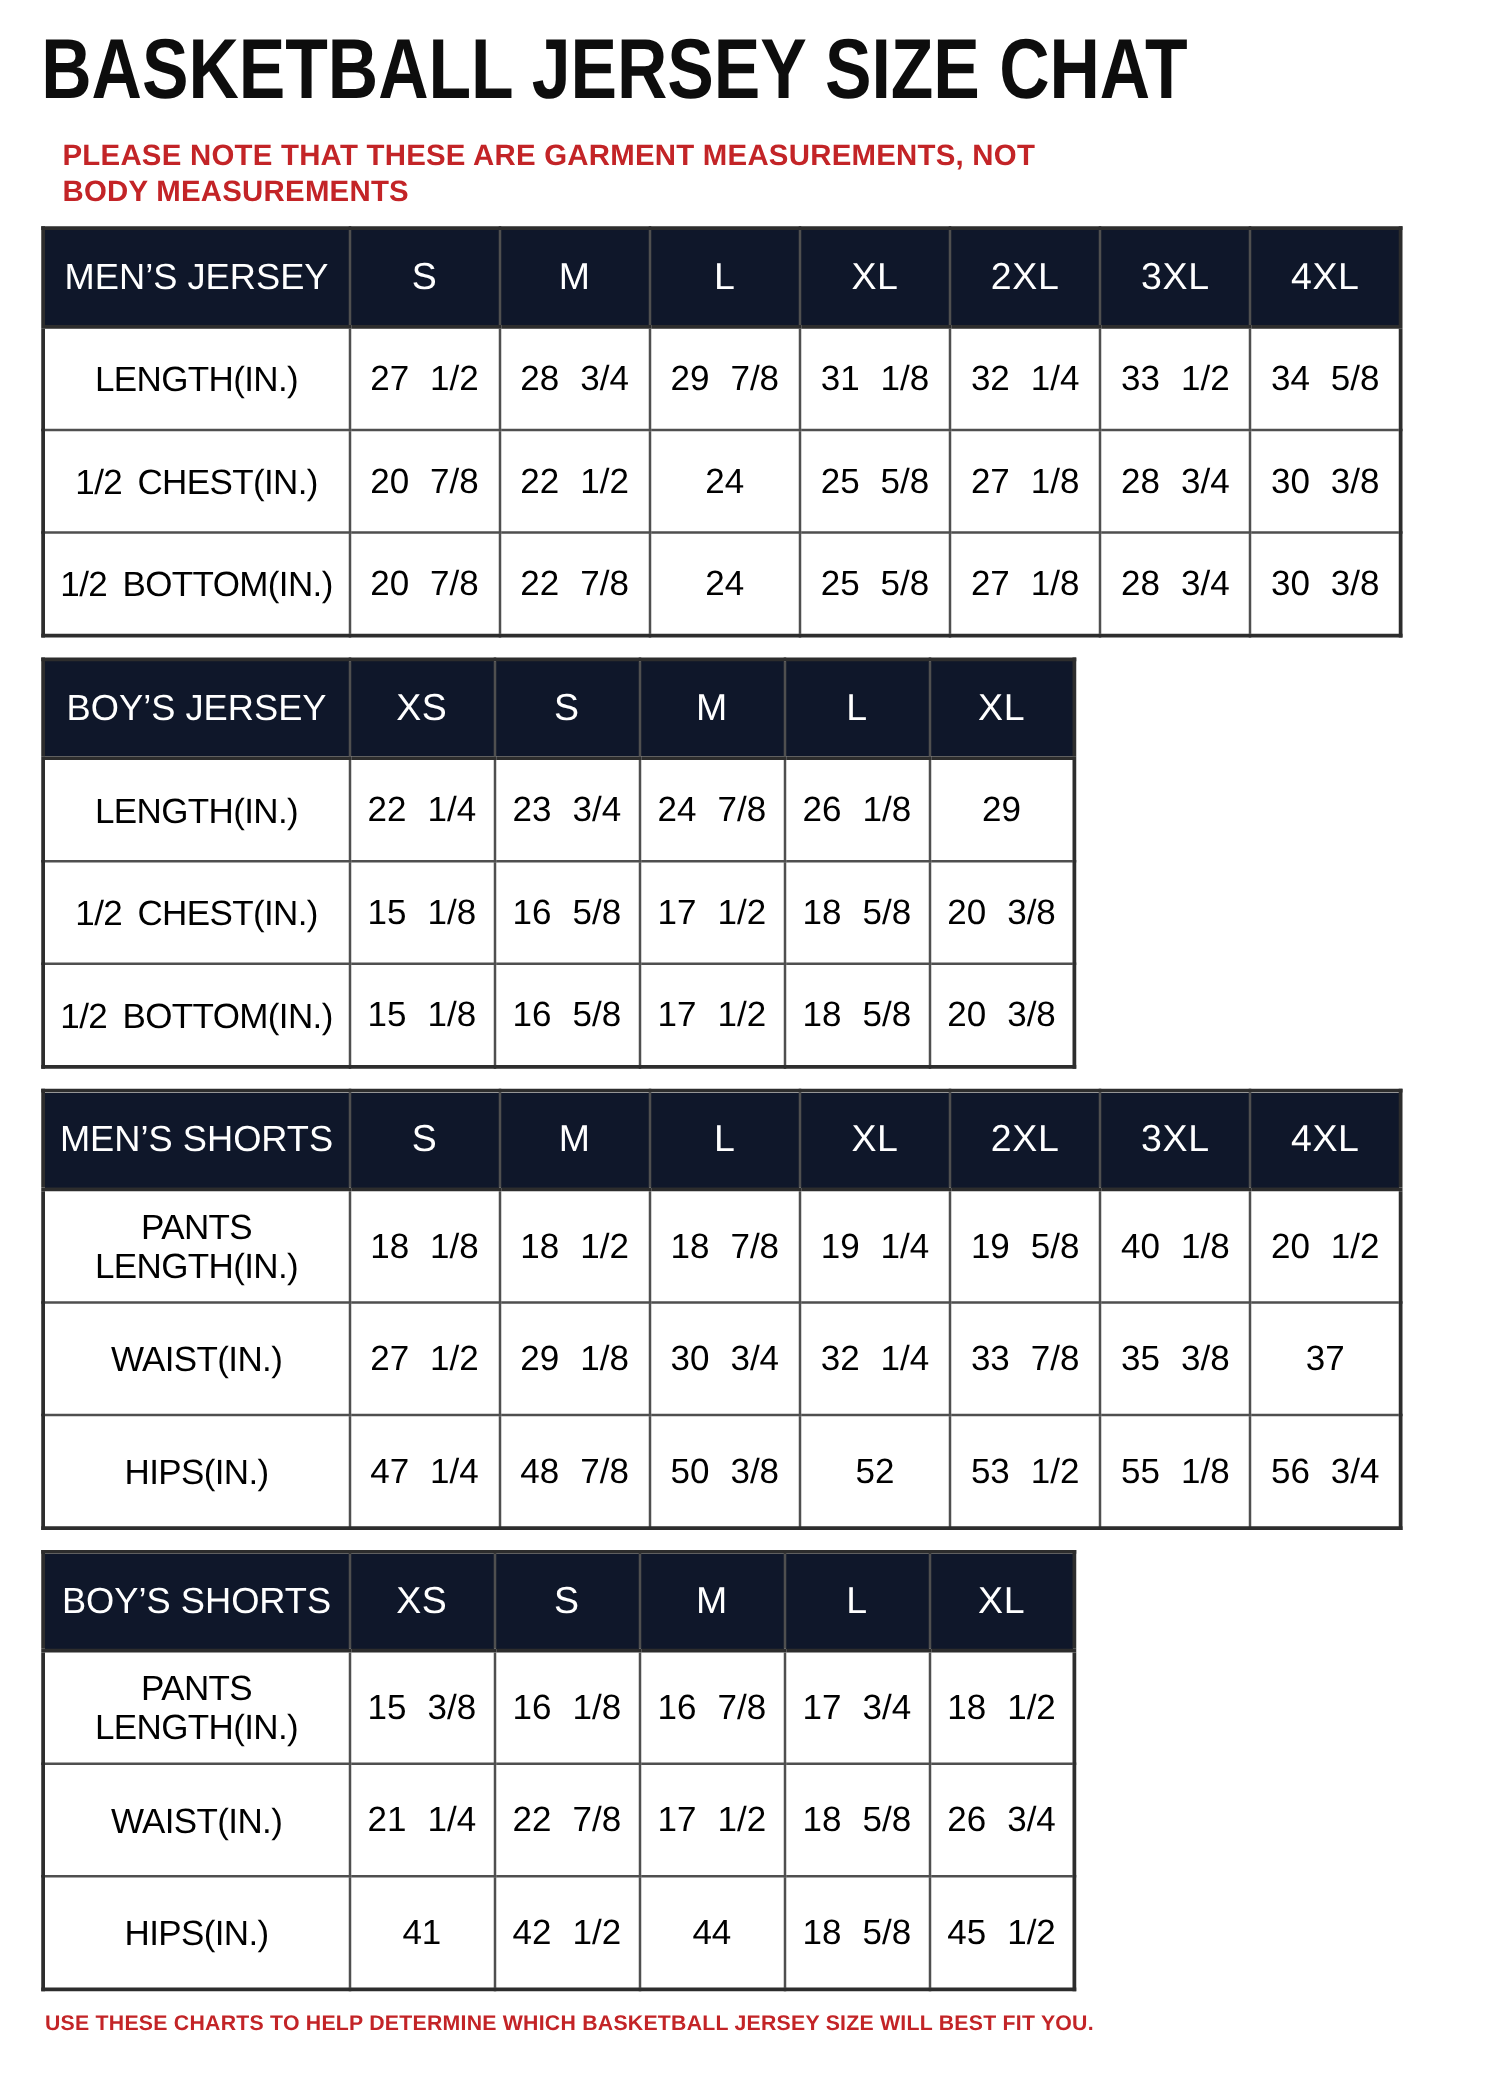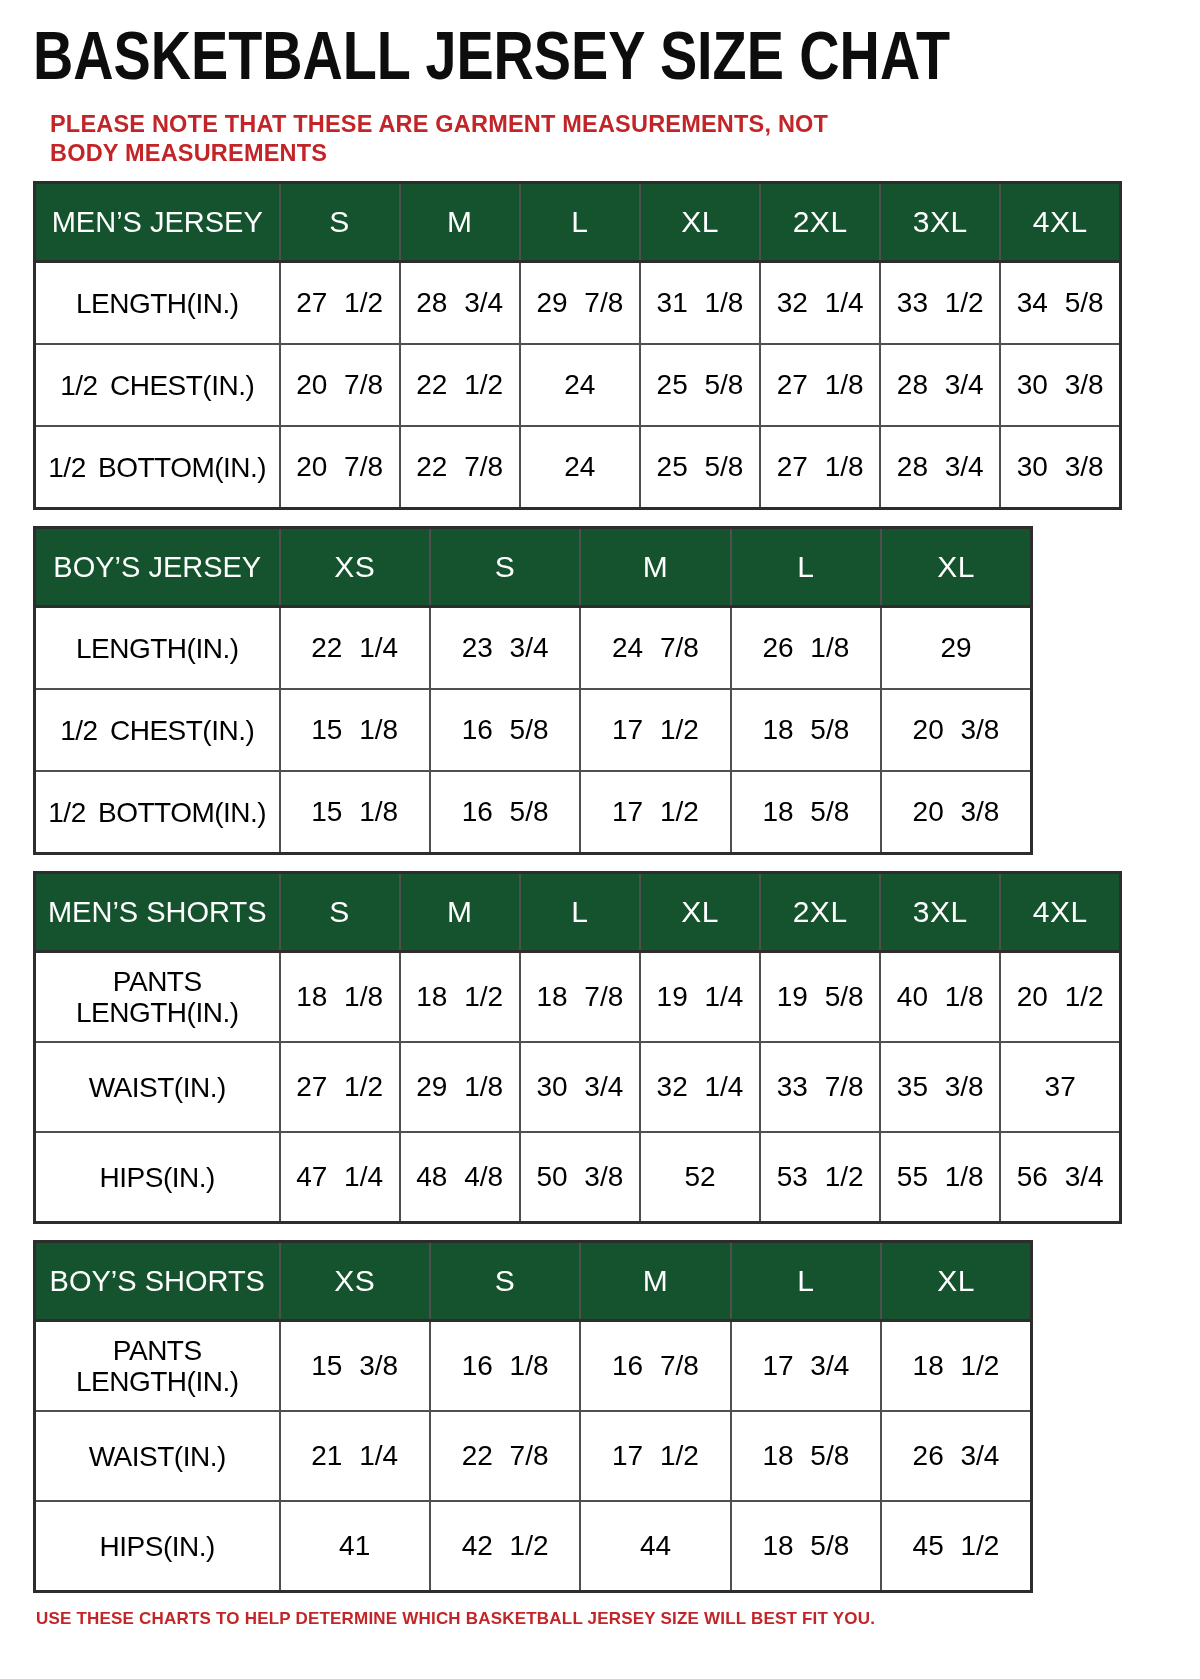--- a/index.html
+++ b/index.html
@@ -36,30 +36,30 @@
     letter-spacing: 0.2px;
   }
   .table-wrap { margin-bottom: 16px; }
   table.size-table {
     border-collapse: collapse;
     table-layout: fixed;
     border: 3px solid #2d2d2d;
     background: #ffffff;
   }
   table.size-table.wide   { width: 1089px; }
-  table.size-table.narrow { width: 1000px; }
+  table.size-table.narrow { width: 828px; }
   .size-table th, .size-table td {
     border: 2px solid #4f4f4f;
     padding: 0 4px;
     text-align: center;
     vertical-align: middle;
     overflow: hidden;
   }
   .size-table thead th {
-    background: #14532d;
+    background: #0f172a;
     color: #ffffff;
     font-weight: normal;
     font-size: 30px;
     height: 76px;
     border-bottom: 3px solid #2d2d2d;
     letter-spacing: 0.5px;
   }
   .size-table thead th.corner-cell { font-size: 29px; letter-spacing: 0px; }
   .size-table tbody th {
     color: #000000;
@@ -241,21 +241,21 @@
             <td>29 1/8</td>
             <td>30 3/4</td>
             <td>32 1/4</td>
             <td>33 7/8</td>
             <td>35 3/8</td>
             <td>37</td>
           </tr>
           <tr>
             <th>HIPS(IN.)</th>
             <td>47 1/4</td>
-            <td>48 4/8</td>
+            <td>48 7/8</td>
             <td>50 3/8</td>
             <td>52</td>
             <td>53 1/2</td>
             <td>55 1/8</td>
             <td>56 3/4</td>
           </tr>
         </tbody>
       </table>
     </div>
   <div class="table-wrap">

